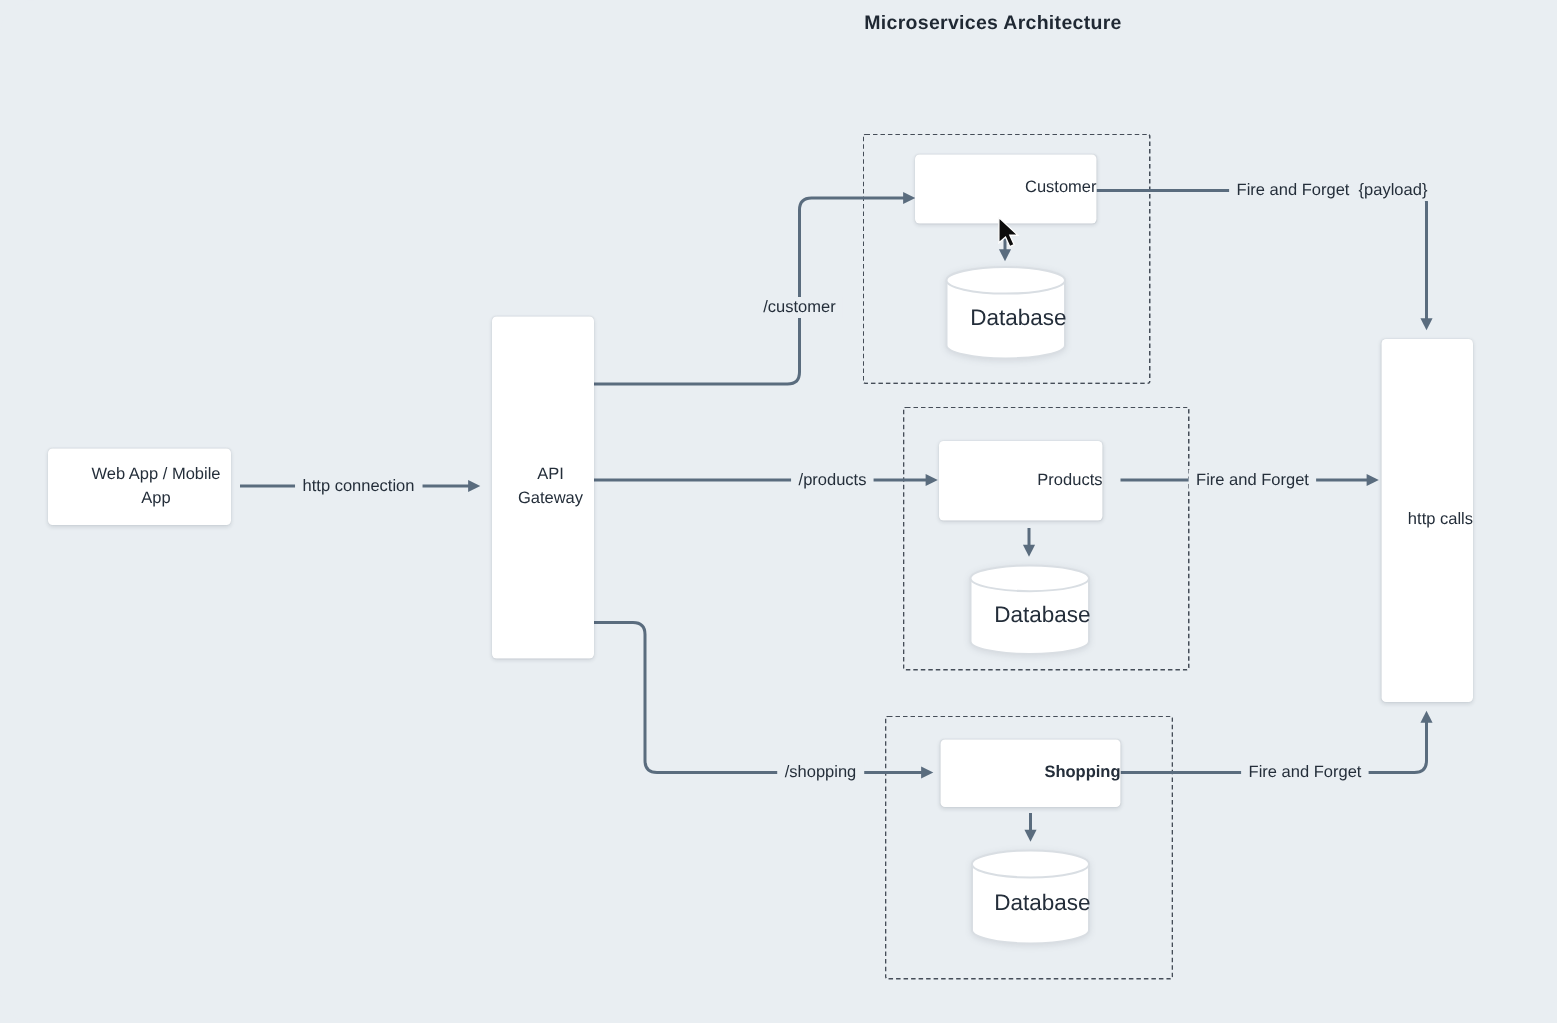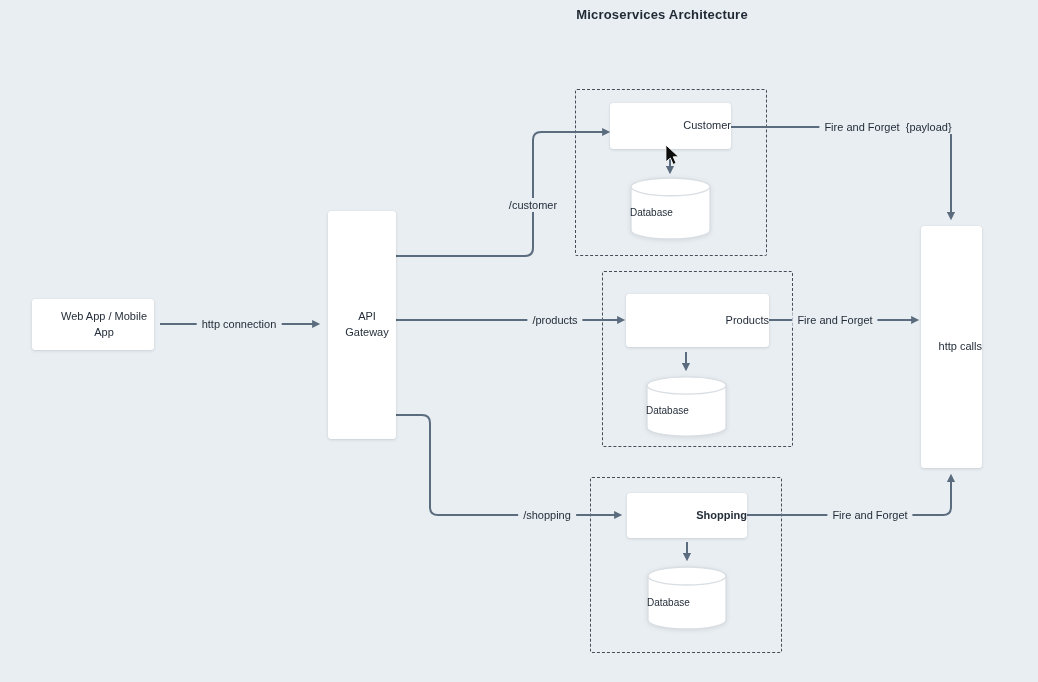--- a/index.html
+++ b/index.html
@@ -44,31 +44,31 @@
     position:absolute;background:var(--node-fill);border-radius:3px;
     box-shadow:0 1px 3px rgba(30,42,56,.14),0 0 1px rgba(30,42,56,.10);
     display:flex;align-items:center;justify-content:flex-end;text-align:center;
     font-size:11px;line-height:1.45;color:var(--text);z-index:3;
   }
   #n-webapp{left:32px;top:299px;width:122px;height:51px;}
   #n-webapp span{display:inline-block;width:100px;}
   #n-gateway{left:328px;top:211px;width:68px;height:228px;}
   #n-gateway span{display:inline-block;width:58px;}
   #n-customer{left:610px;top:103px;width:121px;height:46px;}
-  #n-products{left:626px;top:294px;width:143px;height:53px;}
+  #n-products{left:626px;top:294px;width:109px;height:53px;}
   #n-shopping{left:627px;top:493px;width:120px;height:45px;font-weight:bold;}
   #n-httpcalls{left:921px;top:226px;width:61px;height:242px;}
 
   
   .cyl{position:absolute;z-index:3;filter:drop-shadow(0 1px 2px rgba(30,42,56,.10));}
   .cyl svg{display:block;width:100%;height:100%;}
   .cyl .body{fill:var(--node-fill);stroke:var(--cylinder-stroke);stroke-width:1.4;}
   .cyl-label{
     position:absolute;left:0;right:0;top:56%;transform:translateY(-50%);
-    text-align:left;font-size:10px;color:var(--text);
+    text-align:right;font-size:15px;color:var(--text);
   }
   #c-customer{left:630px;top:177px;width:81px;height:63px;}
   #c-products{left:646px;top:376px;width:81px;height:61px;}
   #c-shopping{left:647px;top:566px;width:80px;height:64px;}
 
   
   .elabel{
     position:absolute;transform:translate(-50%,-50%);
     background:var(--background);padding:1px 5px;
     font-size:11px;color:var(--text);white-space:pre;z-index:3;

